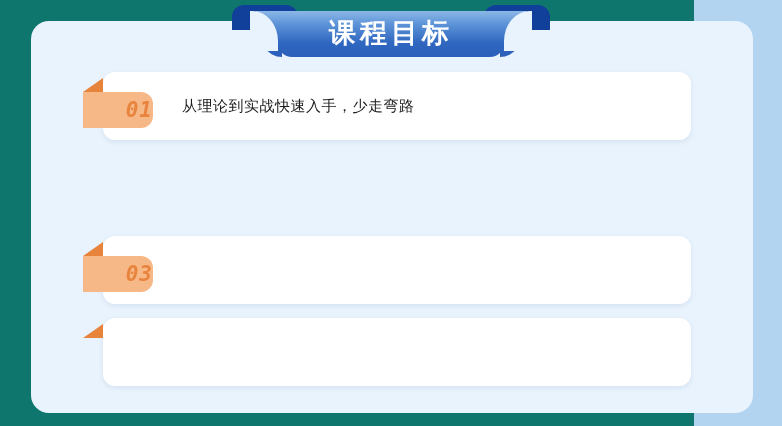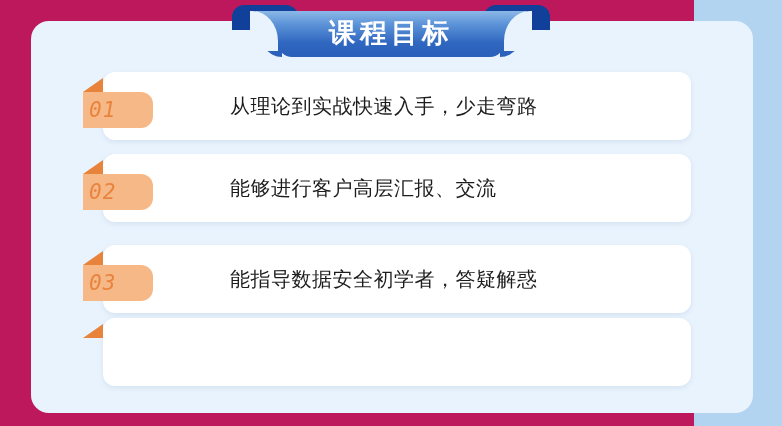--- a/index.html
+++ b/index.html
@@ -11,21 +11,21 @@
     height: 426px;
     overflow: hidden;
     background: #b2d4f1;
     font-family: "Liberation Sans", "DejaVu Sans", sans-serif;
   }
 
   .stage {
     position: relative;
     width: 694px;
     height: 426px;
-    background: #be185d;
+    background: #0f766e;
   }
 
   
   .panel {
     position: absolute;
     left: 31px;
     top: 21px;
     width: 722px;
     height: 392px;
     background: #e9f3fd;
@@ -144,25 +144,24 @@
     background: #ffffff;
     border-radius: 12px;
     box-shadow: 0 2px 5px rgba(120,155,190,0.18);
   }
   .row-label {
     position: absolute;
     left: 79px;
     top: 0;
     height: 68px;
     line-height: 68px;
-    font-size: 20px;
+    font-size: 15px;
     color: #1c1c1c;
     letter-spacing: 0.5px;
     white-space: nowrap;
-    margin-left: 48px;
   }
 
   
   .badge {
     position: absolute;
     left: -20px;
     top: 20px;
     width: 70px;
     height: 36px;
     background: #f6b887;
@@ -179,28 +178,27 @@
     border-bottom: 14px solid #e8833c;
     z-index: 4;
   }
   .badge-num {
     position: absolute;
     left: 0;
     top: 0;
     width: 70px;
     height: 36px;
     line-height: 37px;
-    text-align: left;
+    text-align: right;
     font-family: "DejaVu Sans Mono", "Liberation Mono", monospace;
     font-size: 21px;
-    font-weight: normal;
+    font-weight: bold;
     font-style: italic;
     color: #e8843e;
     letter-spacing: 1px;
-    margin-left: 6px;
   }
 </style>
 </head>
 <body>
 
 <div class="stage">
 
   <div class="panel"></div>
 
   <div class="ribbon">
@@ -217,34 +215,26 @@
   <div class="rows">
 
     <div class="row" style="top:72px">
       <div class="badge-fold"></div>
       <div class="badge">
         <div class="badge-num">01</div>
       </div>
       <div class="row-label">从理论到实战快速入手，少走弯路</div>
     </div>
 
-    <div class="row" style="top:154px">
-      <div class="badge-fold"></div>
-      <div class="badge">
-        <div class="badge-num">02</div>
-      </div>
-      <div class="row-label">能够进行客户高层汇报、交流</div>
-    </div>
-
-    <div class="row" style="top:245px">
+
+    <div class="row" style="top:236px">
       <div class="badge-fold"></div>
       <div class="badge">
         <div class="badge-num">03</div>
       </div>
-      <div class="row-label">能指导数据安全初学者，答疑解惑</div>
     </div>
 
     <div class="row" style="top:318px">
       <div class="badge-fold"></div>
     </div>
 
   </div>
 </div>
 
 </body></html>

